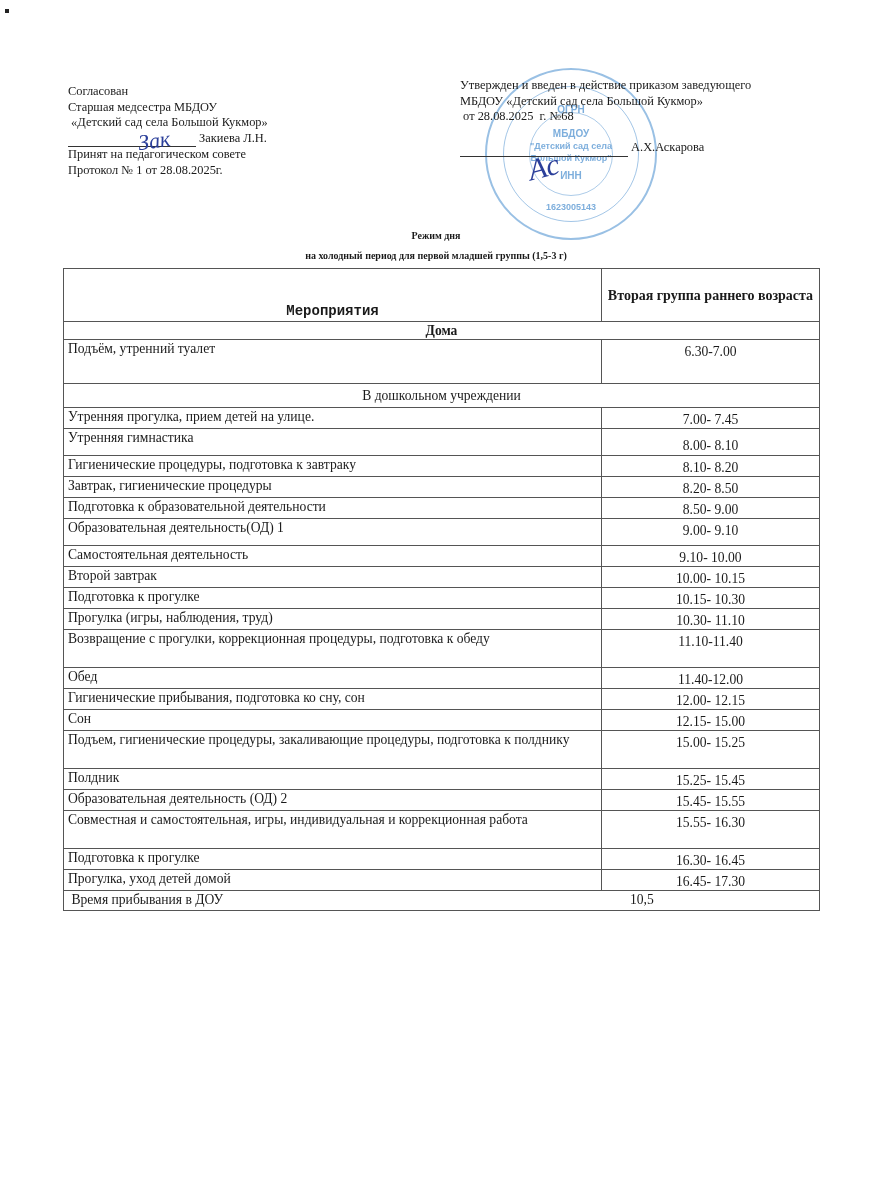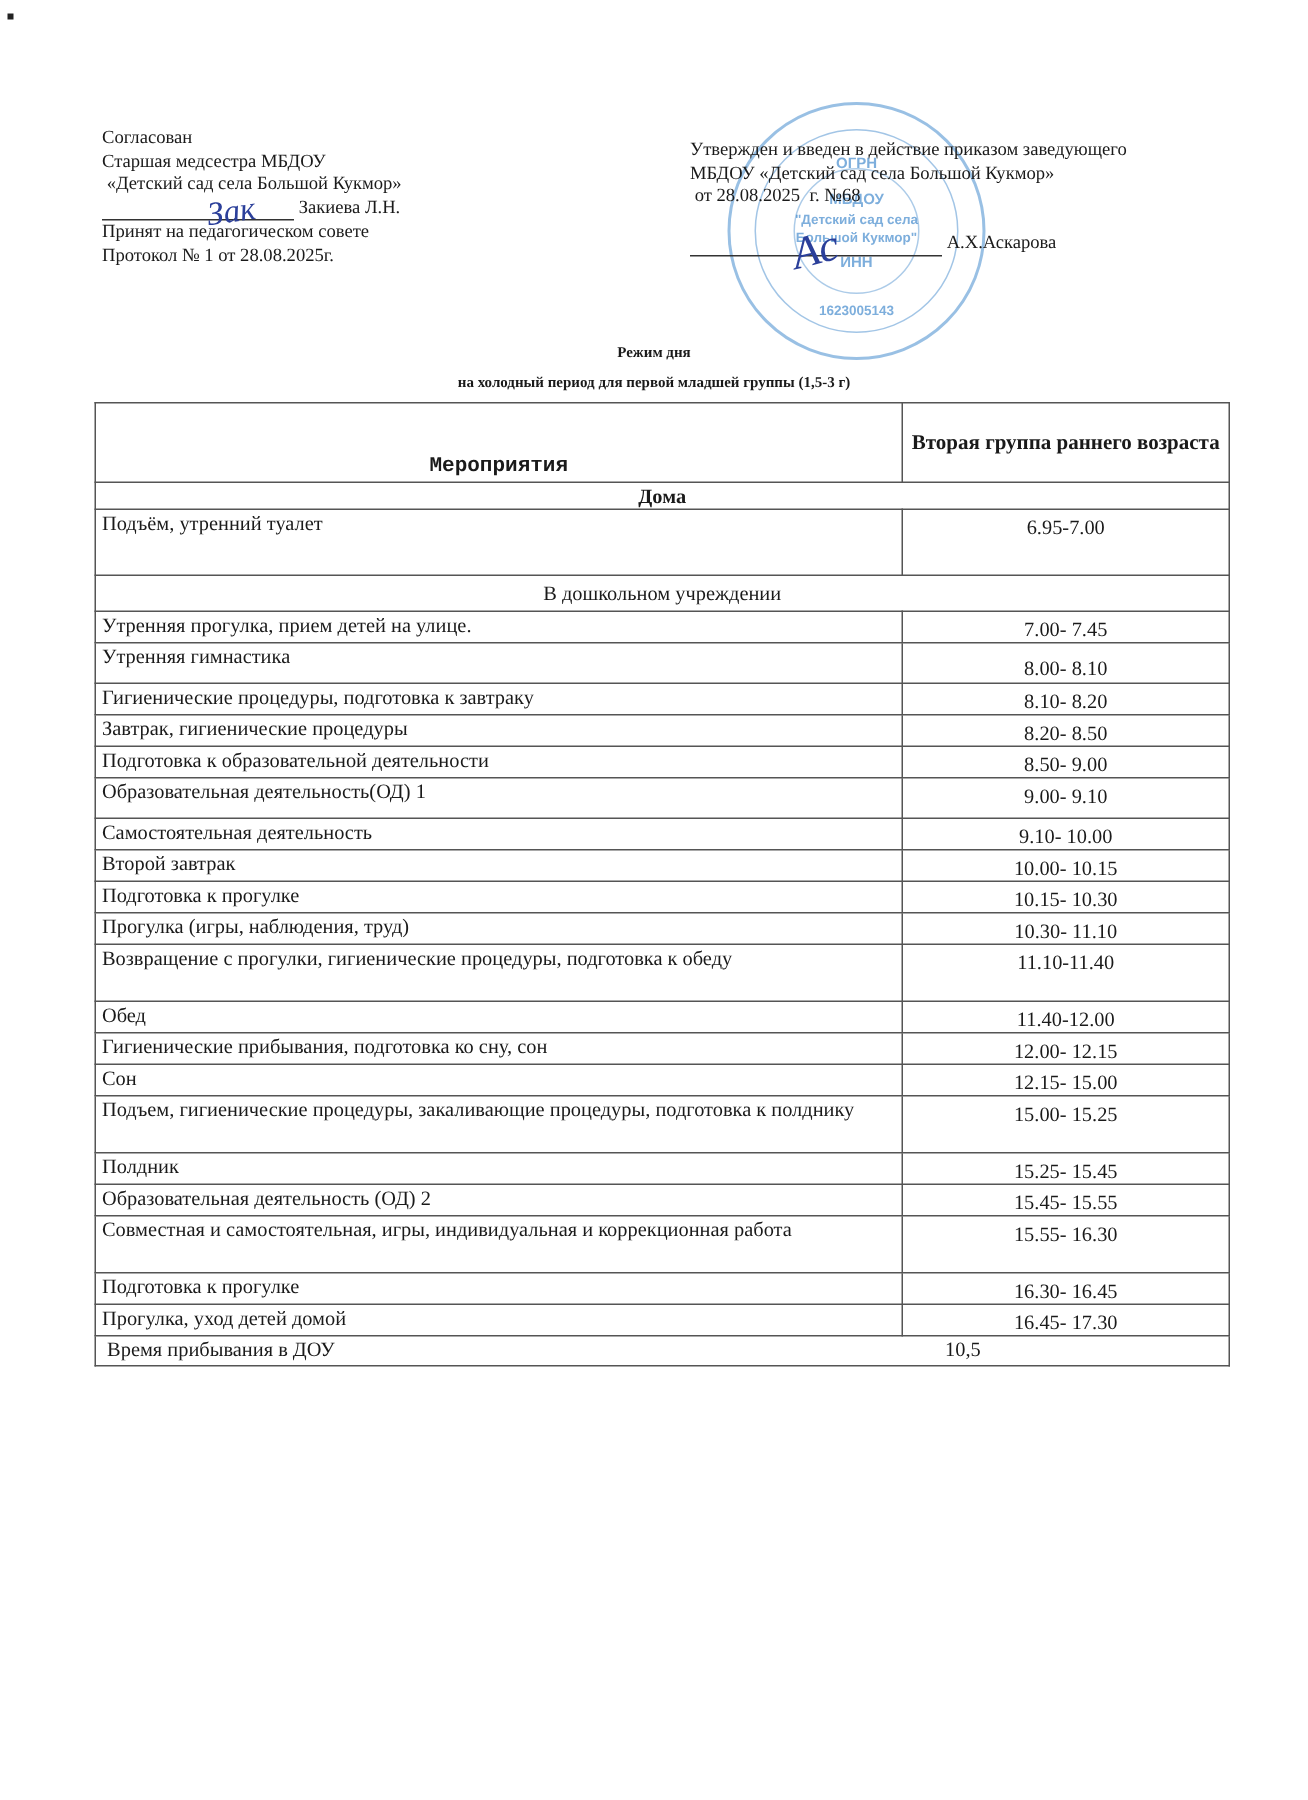--- a/index.html
+++ b/index.html
@@ -5,21 +5,21 @@
     html, body { margin: 0; padding: 0; background: #ffffff; }
     body {
       width: 872px; height: 1200px; position: relative; overflow: hidden;
       font-family: "Liberation Serif", serif; color: #1a1a1a;
     }
     .corner-mark { position: absolute; left: 5px; top: 9px; width: 4px; height: 4px; background: #222; }
     .approval-left {
       position: absolute; left: 68px; top: 84px; font-size: 12.4px; line-height: 15.6px;
     }
     .approval-right {
-      position: absolute; left: 460px; top: 92px; font-size: 12.4px; line-height: 15.6px;
+      position: absolute; left: 460px; top: 78px; font-size: 12.4px; line-height: 15.6px;
     }
     .approval-left div, .approval-right div { white-space: pre; }
     .sig-line { display: inline-block; border-bottom: 1px solid #333; vertical-align: baseline; }
     .stamp {
       position: absolute; left: 485px; top: 68px; width: 172px; height: 172px;
       border-radius: 50%; border: 2px solid rgba(70,140,205,0.55);
       box-sizing: border-box; pointer-events: none;
     }
     .stamp::before {
       content: ""; position: absolute; left: 16px; top: 16px; right: 16px; bottom: 16px;
@@ -102,21 +102,21 @@
       <th style="vertical-align:bottom; padding-bottom:1px; text-align:center;font-family:Liberation Mono, monospace;">Мероприятия</th>
       <th style="vertical-align:middle; text-align:center;">Вторая группа раннего возраста</th>
     </tr>
   </thead>
   <tbody>
     <tr style="height:18px;">
       <td colspan="2" class="section section-bold">Дома</td>
     </tr>
     <tr style="height:44px;">
       <td>Подъём, утренний туалет</td>
-      <td class="time">6.95-7.00</td>
+      <td class="time">6.30-7.00</td>
     </tr>
     <tr style="height:24px;">
       <td colspan="2" class="section" style="vertical-align:middle;">В дошкольном учреждении</td>
     </tr>
     <tr style="height:20px;">
       <td>Утренняя прогулка, прием детей на улице.</td>
       <td class="time">7.00- 7.45</td>
     </tr>
     <tr style="height:27px;">
       <td>Утренняя гимнастика</td>
@@ -148,21 +148,21 @@
     </tr>
     <tr style="height:20px;">
       <td>Подготовка к прогулке</td>
       <td class="time">10.15- 10.30</td>
     </tr>
     <tr style="height:20px;">
       <td>Прогулка (игры, наблюдения, труд)</td>
       <td class="time">10.30- 11.10</td>
     </tr>
     <tr style="height:38px;">
-      <td>Возвращение с прогулки, гигиенические процедуры, подготовка к обеду</td>
+      <td>Возвращение с прогулки, коррекционная процедуры, подготовка к обеду</td>
       <td class="time">11.10-11.40</td>
     </tr>
     <tr style="height:20px;">
       <td>Обед</td>
       <td class="time">11.40-12.00</td>
     </tr>
     <tr style="height:20px;">
       <td>Гигиенические прибывания, подготовка ко сну, сон</td>
       <td class="time">12.00- 12.15</td>
     </tr>

